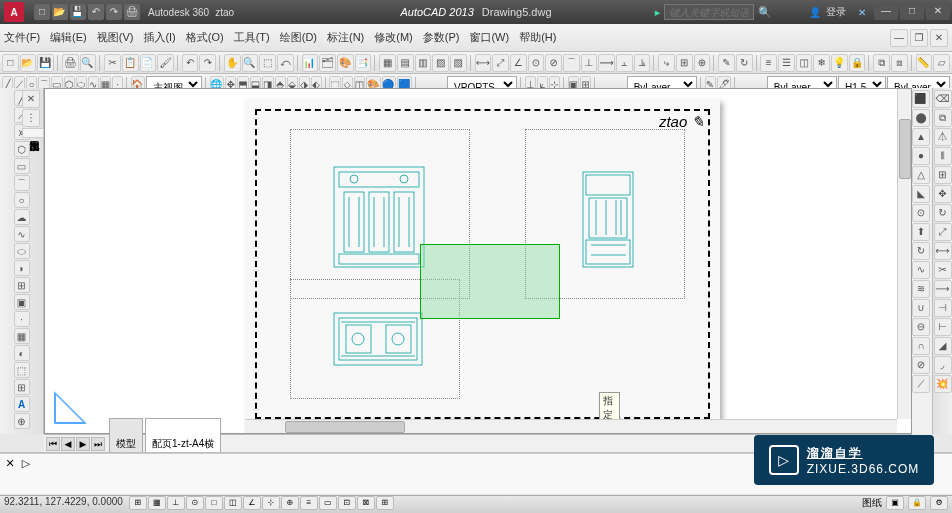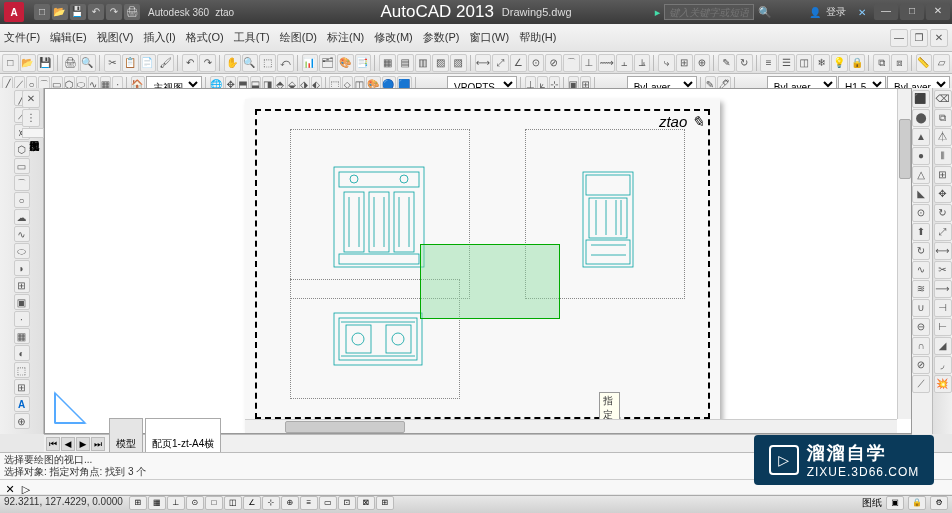--- a/index.html
+++ b/index.html
@@ -4,21 +4,21 @@
 <style>
 * { box-sizing: border-box; margin: 0; padding: 0; }
 body { font-family: "Microsoft YaHei", SimSun, sans-serif; font-size: 11px; background: #e8e8e8; width: 952px; height: 513px; overflow: hidden; position: relative; }
 
 
 .titlebar { height: 24px; background: linear-gradient(#5a5a5a, #3a3a3a); display: flex; align-items: center; color: #ccc; position: relative; }
 .app-logo { width: 20px; height: 20px; background: #c41e3a; border-radius: 2px; margin: 0 4px; display: flex; align-items: center; justify-content: center; color: #fff; font-weight: bold; font-size: 10px; }
 .qat { display: flex; gap: 2px; margin-left: 6px; }
 .qat-btn { width: 16px; height: 16px; background: #666; border-radius: 2px; font-size: 10px; text-align: center; line-height: 16px; color: #ddd; }
 .title-center { position: absolute; left: 50%; transform: translateX(-50%); display: flex; gap: 8px; align-items: center; }
-.app-name { color: #fff; font-size: 17px; }
+.app-name { color: #fff; font-size: 11px; font-style: italic; }
 .doc-name { color: #ddd; font-size: 11px; }
 .search-area { position: absolute; right: 180px; display: flex; align-items: center; gap: 4px; }
 .search-box { background: #555; border: 1px solid #777; color: #999; font-size: 10px; padding: 1px 4px; width: 90px; height: 16px; font-style: italic; }
 .user-area { position: absolute; right: 70px; display: flex; align-items: center; gap: 4px; color: #ddd; font-size: 10px; }
 .winbtns { position: absolute; right: 2px; display: flex; gap: 2px; }
 .winbtn { width: 24px; height: 16px; background: #555; color: #ddd; border-radius: 2px; text-align: center; line-height: 14px; font-size: 10px; }
 
 
 .menubar { height: 28px; background: linear-gradient(#f5f5f5, #e5e5e5); display: flex; align-items: center; padding: 8px 4px; gap: 10px; font-size: 11px; border-bottom: 1px solid #bbb; }
 .menu-item { color: #333; }
@@ -77,21 +77,21 @@
 .statusbar { position: absolute; left: 0; bottom: 0; right: 0; height: 18px; background: linear-gradient(#e8e8e8, #d0d0d0); display: flex; align-items: flex-start; font-size: 10px; padding: 0 4px; gap: 6px; border-top: 1px solid #aaa; }
 .status-coord { color: #333; }
 .status-btns { display: flex; gap: 1px; }
 .status-btn { width: 18px; height: 14px; background: #eee; border: 1px solid #bbb; border-radius: 2px; font-size: 8px; text-align: center; line-height: 12px; }
 .status-right { margin-left: auto; display: flex; gap: 4px; align-items: center; }
 
 
 .watermark { position: absolute; right: 18px; bottom: 28px; width: 180px; height: 50px; background: #0a3a5a; color: #fff; display: flex; align-items: center; justify-content: center; gap: 8px; border-radius: 4px; }
 .wm-icon { width: 30px; height: 30px; border: 2px solid #fff; border-radius: 4px; display: flex; align-items: center; justify-content: center; font-size: 14px; }
 .wm-text { display: flex; flex-direction: column; }
-.wm-main { font-size: 18px; font-weight: bold; letter-spacing: 2px; }
+.wm-main { font-size: 12px; font-weight: bold; letter-spacing: 2px; text-decoration: underline; }
 .wm-sub { font-size: 12px; letter-spacing: 1px; }
 
 
 .hscroll { position: absolute; bottom: 0; left: 200px; right: 14px; height: 14px; background: #f0f0f0; border-top: 1px solid #ccc; }
 .vscroll { position: absolute; right: 0; top: 0; bottom: 14px; width: 14px; background: #f0f0f0; border-left: 1px solid #ccc; }
 .scroll-thumb { background: #ccc; border: 1px solid #aaa; border-radius: 2px; }
 </style>
 </head>
 <body>
 
@@ -411,24 +411,20 @@
     <div class="tab-nav-btn">⏮</div>
     <div class="tab-nav-btn">◀</div>
     <div class="tab-nav-btn">▶</div>
     <div class="tab-nav-btn">⏭</div>
   </div>
   <div class="tab inactive">模型</div>
   <div class="tab">配页1-zt-A4横</div>
 </div>
 
 <div class="cmdline">
-  <div class="cmd-history">
-    <div>选择要绘图的视口...</div>
-    <div>选择对象: 指定对角点: 找到 3 个</div>
-  </div>
   <div class="cmd-input-row">
     <span class="cmd-ico">✕</span>
     <span class="cmd-ico">▷</span>
   </div>
 </div>
 
 <div class="statusbar">
   <span class="status-coord">92.3211, 127.4229, 0.0000</span>
   <div class="status-btns">
     <div class="status-btn">⊞</div>

